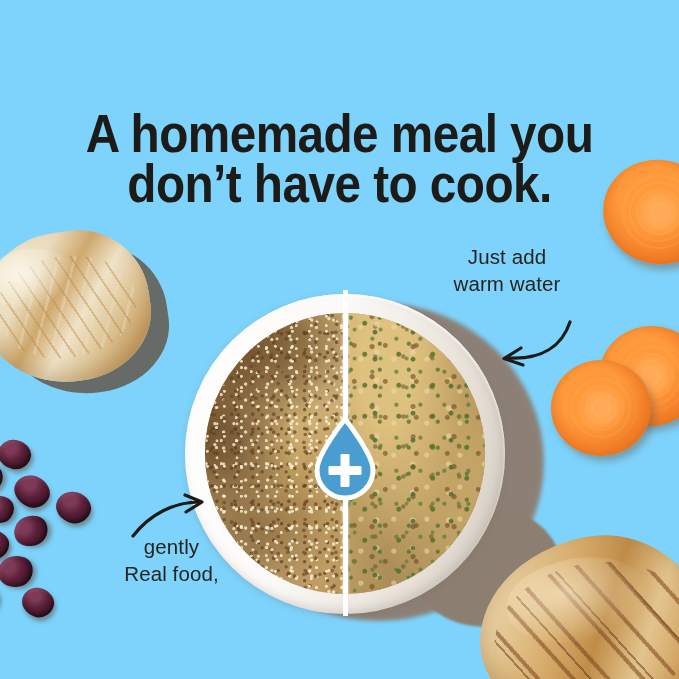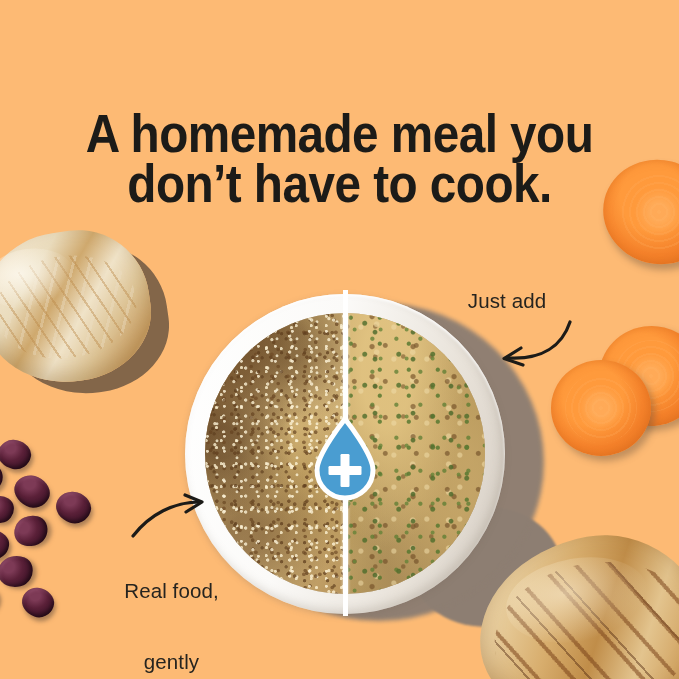--- a/index.html
+++ b/index.html
@@ -2,41 +2,41 @@
 <html><head>
 <meta charset="utf-8">
 <style>
   html,body{margin:0;padding:0;}
   body{
     width:679px;height:679px;overflow:hidden;
     background:#f1e7d8;
     font-family:"Liberation Sans", sans-serif;
     -webkit-font-smoothing:antialiased;
   }
-  #stage{position:relative;width:679px;height:679px;background:#fdba74;overflow:hidden;}
+  #stage{position:relative;width:679px;height:679px;background:#7dd3fc;overflow:hidden;}
 
   
   .headline{
     position:absolute;left:0;top:73px;width:679px;
     text-align:center;color:#1c1b18;
     font-family:"Liberation Sans Narrow","Liberation Sans",sans-serif;
     font-weight:700;font-size:53px;line-height:0.96;
     letter-spacing:-0.6px;
     transform:scaleX(0.9);transform-origin:50% 0;
   }
   .headline .l2{display:block;}
 
   
   .annot{
     position:absolute;color:#26241f;
     font-family:"Liberation Sans",sans-serif;
     font-weight:400;font-size:20.5px;line-height:1.33;
     letter-spacing:0.1px;
   }
-  .annot span{display:block;margin-top:44px;}
+  .annot span{display:block;}
   #annot-right{right:82px;top:243px;text-align:center;width:180px;}
   #annot-left{left:84px;top:533px;text-align:center;width:175px;}
 
   
   .arrow{position:absolute;}
   #arrow-right{left:492px;top:316px;}
   #arrow-left{left:128px;top:492px;}
 
   
   #bowl-shadow{
@@ -265,30 +265,31 @@
   <div id="drop-badge">
     <svg width="72" height="88" viewBox="0 0 72 88">
       <path d="M36 3 C36 3 8 38 8 54 A28 28 0 0 0 64 54 C64 38 36 3 36 3 Z" fill="#4a9dd1" stroke="#ffffff" stroke-width="5" stroke-linejoin="round"></path>
       <rect x="31.5" y="38" width="9" height="33" rx="1.2" fill="#ffffff"></rect>
       <rect x="19.5" y="50" width="33" height="9" rx="1.2" fill="#ffffff"></rect>
     </svg>
   </div>
 
   <div class="annot" id="annot-right">
     <span>Just add</span>
+    <span>warm water</span>
   </div>
 
   <svg class="arrow" id="arrow-right" width="86" height="56" viewBox="0 0 86 56">
     <path d="M78 6 C70 30 50 44 16 42" fill="none" stroke="#1c1b18" stroke-width="3.2" stroke-linecap="round"></path>
     <path d="M29 32 L12 42.5 L31 49" fill="none" stroke="#1c1b18" stroke-width="3.2" stroke-linecap="round" stroke-linejoin="round"></path>
   </svg>
 
   <div class="annot" id="annot-left">
+    <span>gently</span>
     <span>Real food,</span>
-    <span>gently</span>
   </div>
 
   <svg class="arrow" id="arrow-left" width="82" height="52" viewBox="0 0 82 52">
     <path d="M5 44 C22 22 46 10 72 10" fill="none" stroke="#1c1b18" stroke-width="3.2" stroke-linecap="round"></path>
     <path d="M57 3 L74 10 L58 20" fill="none" stroke="#1c1b18" stroke-width="3.2" stroke-linecap="round" stroke-linejoin="round"></path>
   </svg>
 
 </div>
 
 </body></html>

